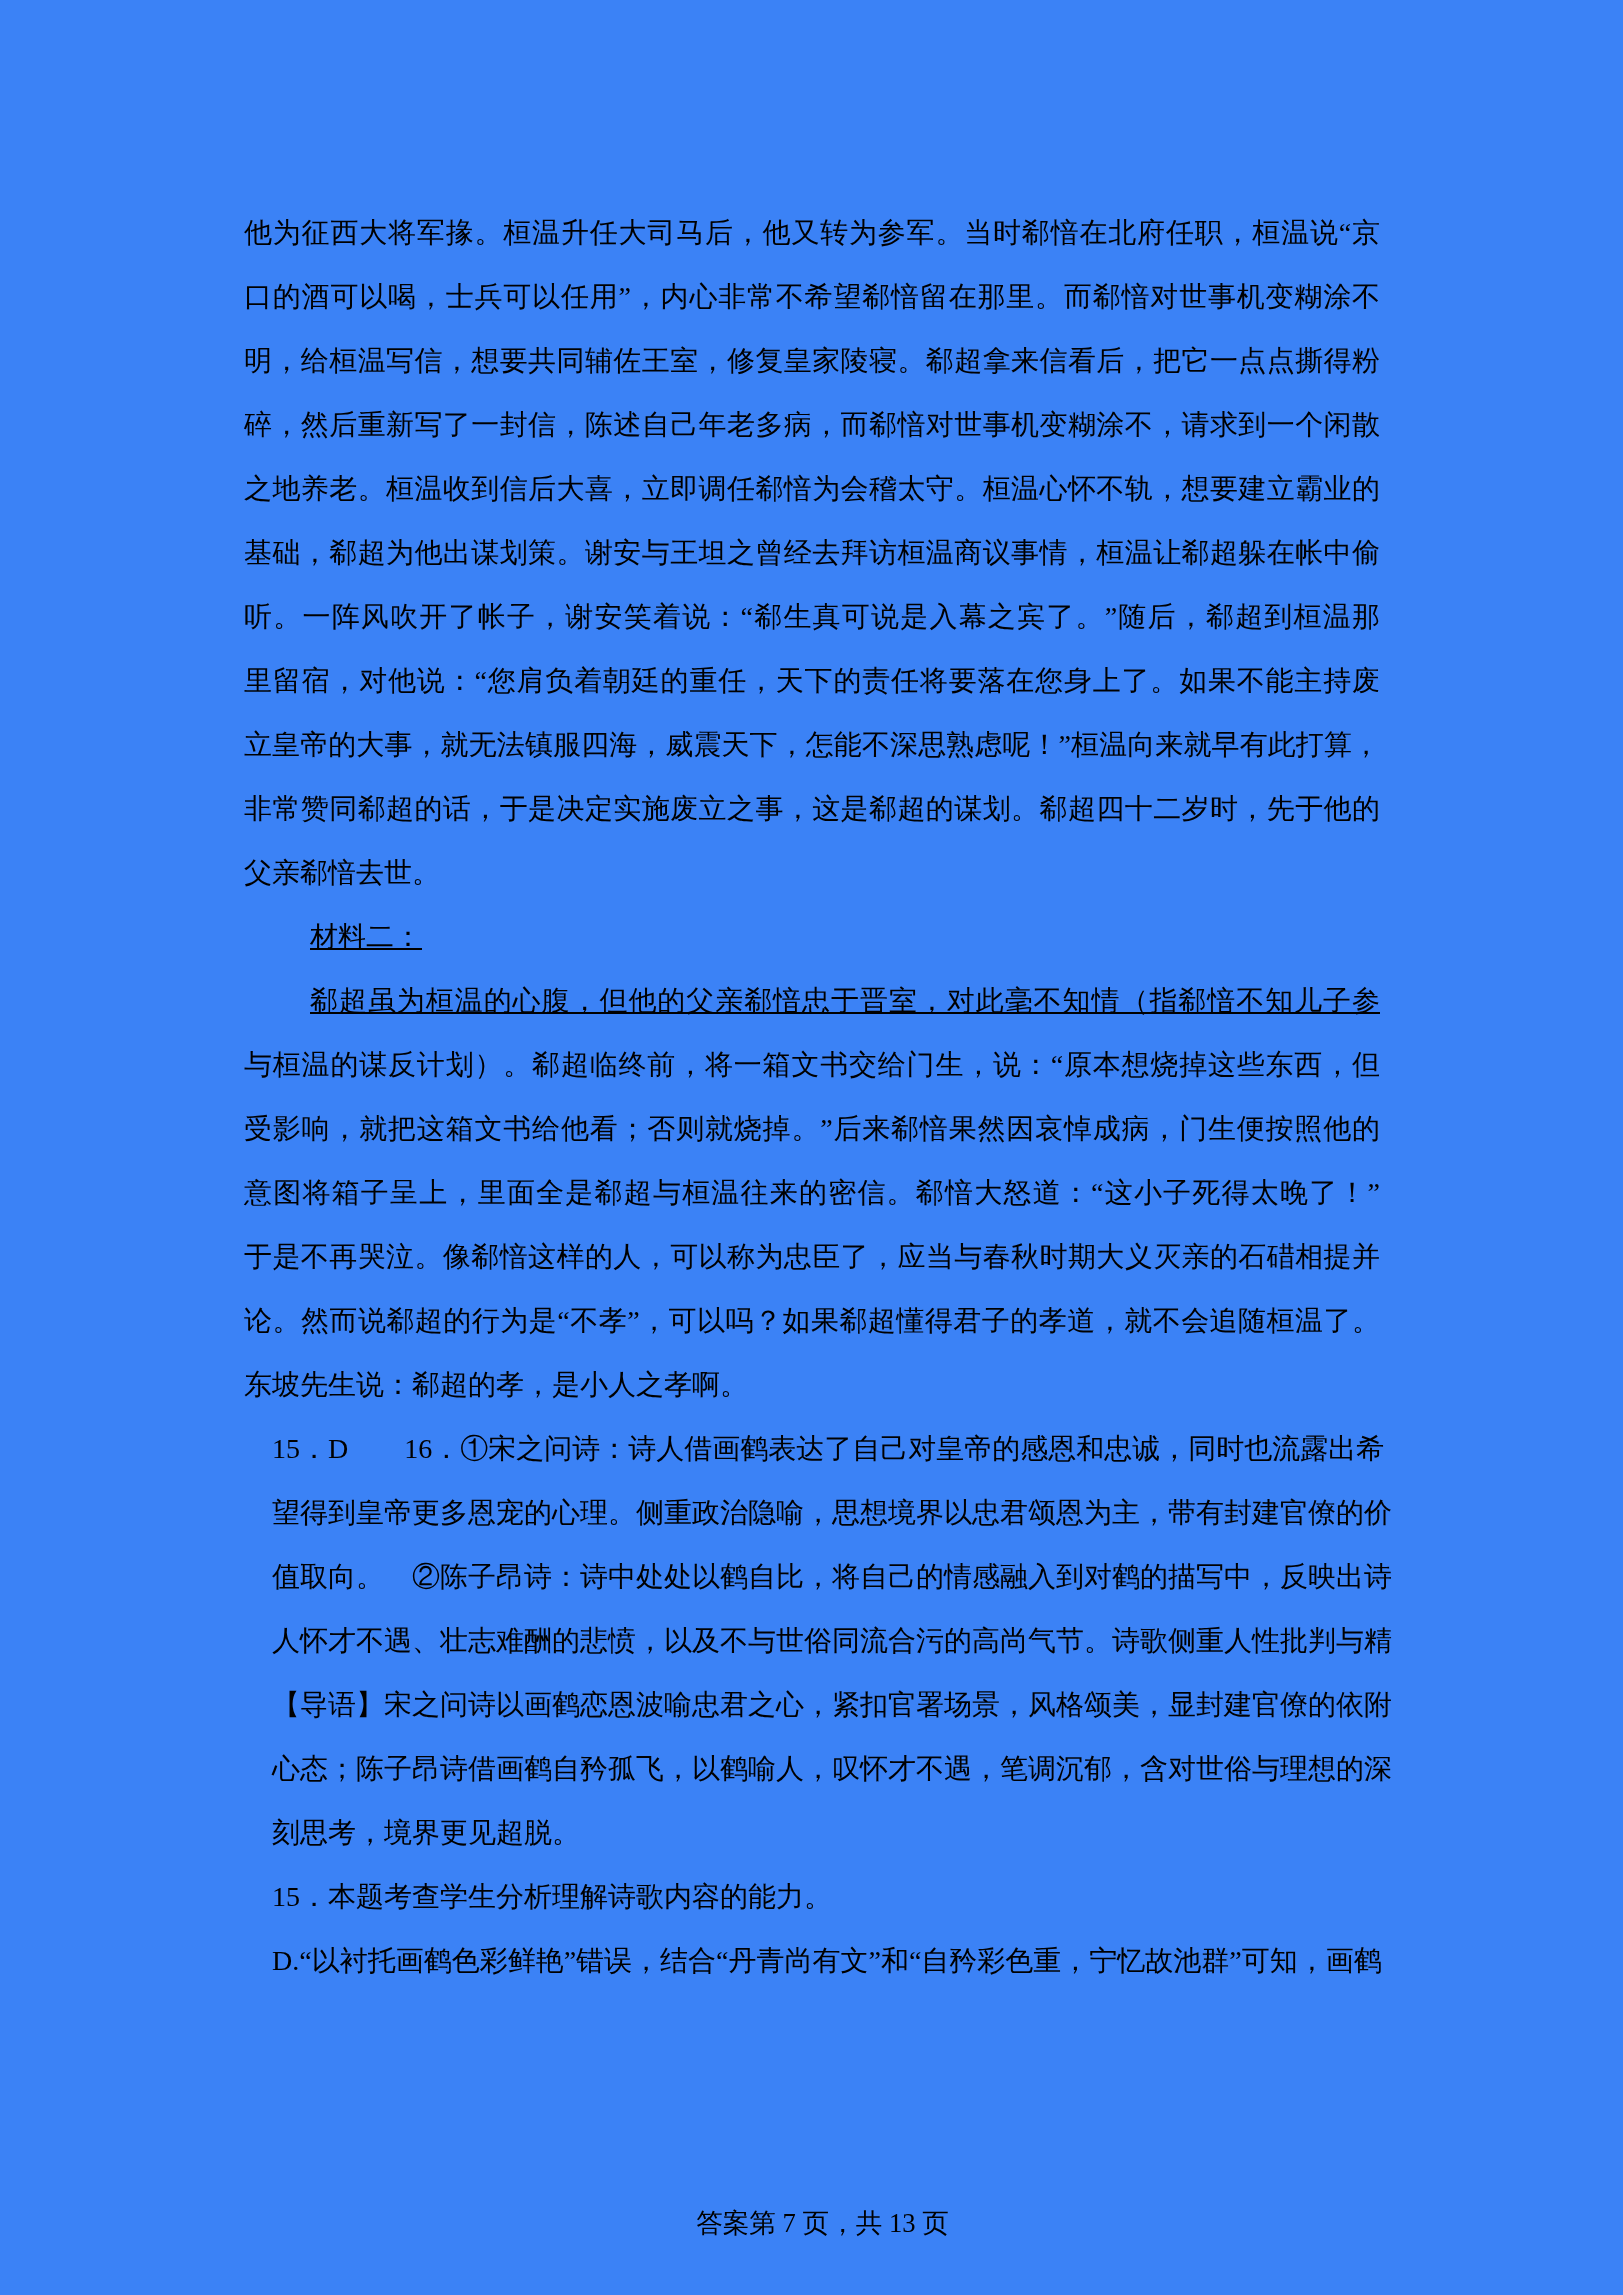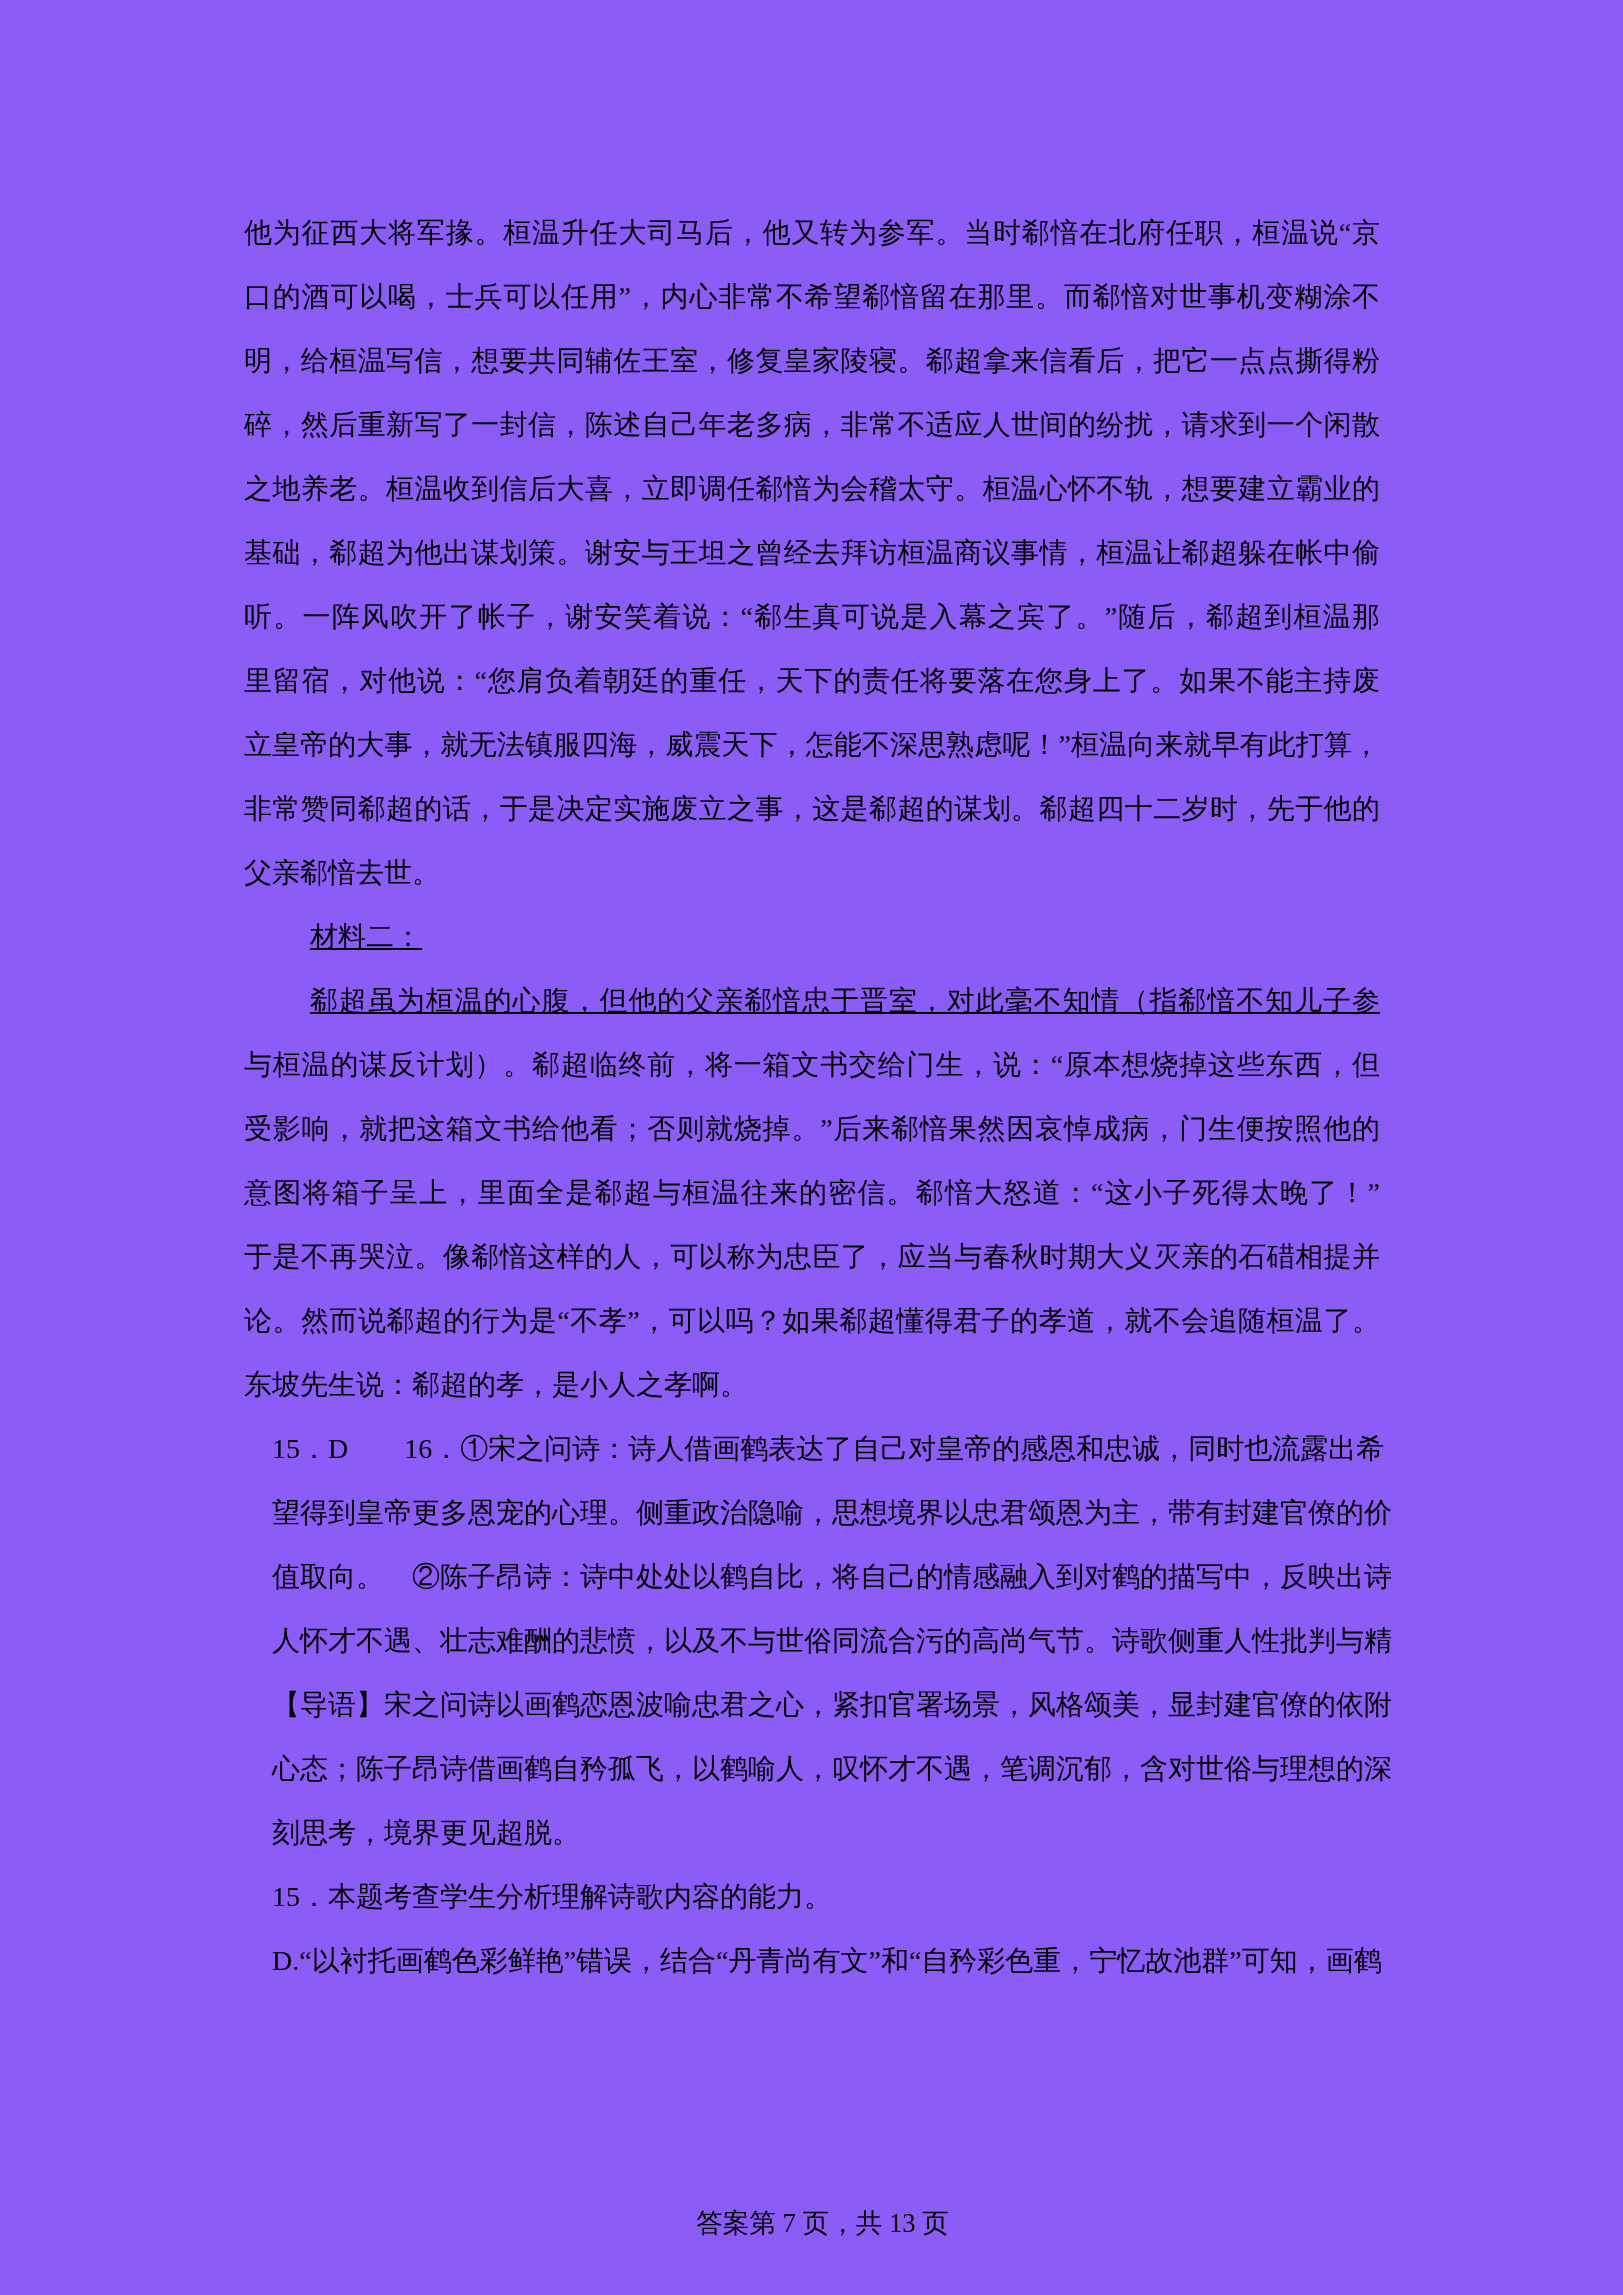--- a/index.html
+++ b/index.html
@@ -4,21 +4,21 @@
 <style>
   html, body {
     margin: 0;
     padding: 0;
     background: #ffffff;
   }
   .page {
     position: relative;
     width: 1623px;
     height: 2295px;
-    background: #8b5cf6;
+    background: #3b82f6;
     color: #000000;
     overflow: hidden;
     font-family: "Liberation Serif", serif;
   }
   .content {
     position: absolute;
     left: 244px;
     top: 201px;
     width: 1136px;
   }
@@ -54,21 +54,21 @@
   }
 </style>
 </head>
 <body>
 
 <div class="page">
   <div class="content" id="lines">
       <div class="line kai fill">他为征西大将军掾。桓温升任大司马后，他又转为参军。当时郗愔在北府任职，桓温说“京</div>
       <div class="line kai fill">口的酒可以喝，士兵可以任用”，内心非常不希望郗愔留在那里。而郗愔对世事机变糊涂不</div>
       <div class="line kai fill">明，给桓温写信，想要共同辅佐王室，修复皇家陵寝。郗超拿来信看后，把它一点点撕得粉</div>
-      <div class="line kai fill">碎，然后重新写了一封信，陈述自己年老多病，非常不适应人世间的纷扰，请求到一个闲散</div>
+      <div class="line kai fill">碎，然后重新写了一封信，陈述自己年老多病，而郗愔对世事机变糊涂不，请求到一个闲散</div>
       <div class="line kai fill">之地养老。桓温收到信后大喜，立即调任郗愔为会稽太守。桓温心怀不轨，想要建立霸业的</div>
       <div class="line kai fill">基础，郗超为他出谋划策。谢安与王坦之曾经去拜访桓温商议事情，桓温让郗超躲在帐中偷</div>
       <div class="line kai fill">听。一阵风吹开了帐子，谢安笑着说：“郗生真可说是入幕之宾了。”随后，郗超到桓温那</div>
       <div class="line kai fill">里留宿，对他说：“您肩负着朝廷的重任，天下的责任将要落在您身上了。如果不能主持废</div>
       <div class="line kai fill">立皇帝的大事，就无法镇服四海，威震天下，怎能不深思熟虑呢！”桓温向来就早有此打算，</div>
       <div class="line kai fill">非常赞同郗超的话，于是决定实施废立之事，这是郗超的谋划。郗超四十二岁时，先于他的</div>
       <div class="line kai">父亲郗愔去世。</div>
       <div class="line kai indent">材料二：</div>
       <div class="line kai fill indent">郗超虽为桓温的心腹，但他的父亲郗愔忠于晋室，对此毫不知情（指郗愔不知儿子参</div>
       <div class="line kai fill">与桓温的谋反计划）。郗超临终前，将一箱文书交给门生，说：“原本想烧掉这些东西，但</div>

